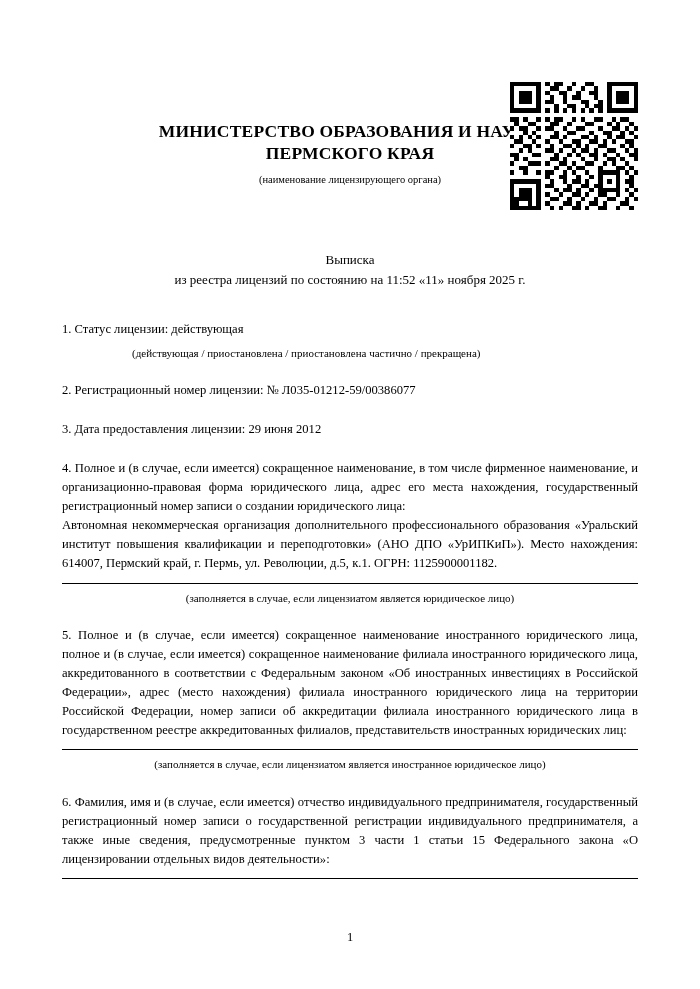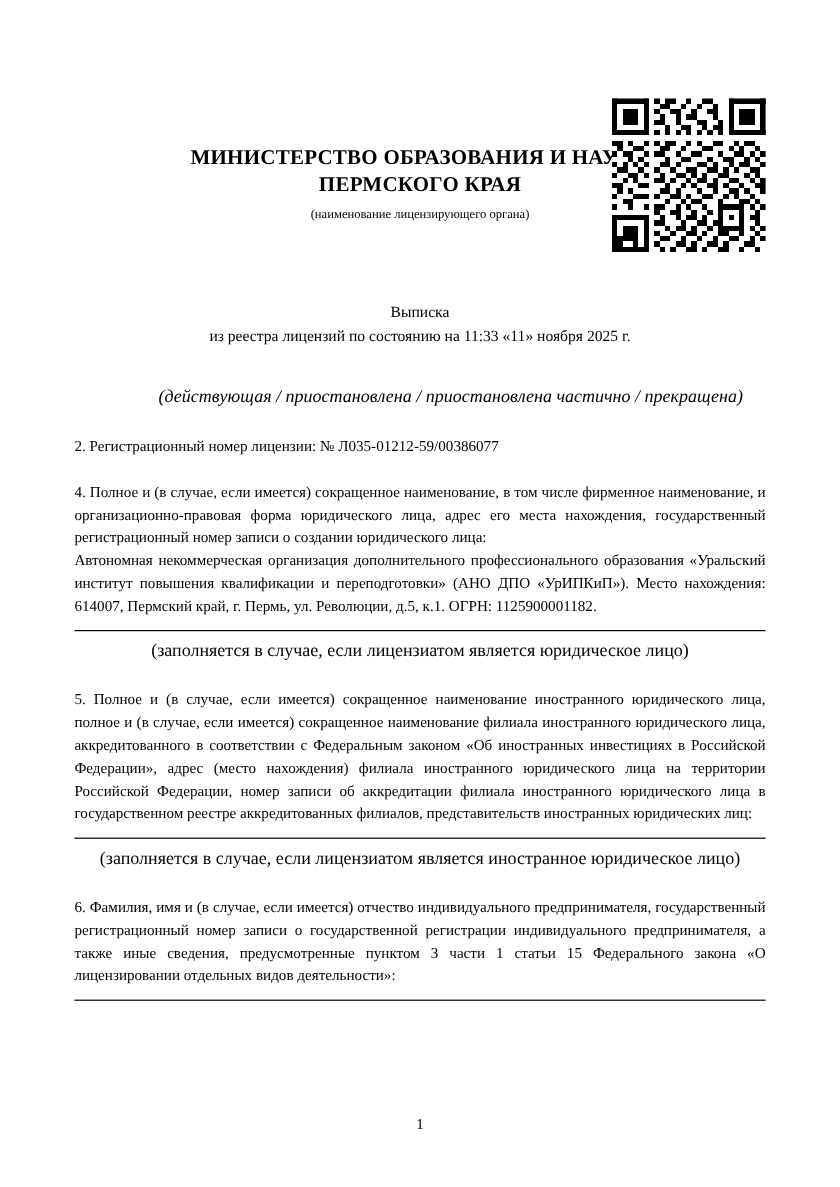--- a/index.html
+++ b/index.html
@@ -70,33 +70,32 @@
   .item {
     font-size: 12.6px;
     line-height: 1.5;
     text-align: justify;
     margin-bottom: 0;
   }
   .item + .item { margin-top: 20px; }
   .item p { margin: 0; }
   .item p.just { text-align: justify; text-justify: inter-word; }
   .note-indent {
-    font-size: 15px;
-    margin-top: 20px;
+    font-size: 11px;
+    margin-top: 6px;
     padding-left: 70px;
-    font-style: italic;
   }
   .rule {
     border: none;
     border-top: 1px solid #000;
     margin: 10px 0 0 0;
     height: 0;
   }
   .rule-note {
-    font-size: 15px;
+    font-size: 11px;
     text-align: center;
     margin-top: 6px;
   }
   .pagenum {
     position: absolute;
     bottom: 44px;
     left: 0;
     width: 700px;
     text-align: center;
     font-size: 12.5px;
@@ -352,33 +351,37 @@
     </svg>
   </div>
 
   <div class="header">
     <div class="header-title">МИНИСТЕРСТВО ОБРАЗОВАНИЯ И НАУКИ ПЕРМСКОГО КРАЯ</div>
     <div class="header-sub">(наименование лицензирующего органа)</div>
   </div>
 
   <div class="doc-title">
     <div>Выписка</div>
-    <div class="line2">из реестра лицензий по состоянию на 11:33 «11» ноября 2025 г.</div>
+    <div class="line2">из реестра лицензий по состоянию на 11:52 «11» ноября 2025 г.</div>
   </div>
 
   <div class="items">
 
     <div class="item">
+      <p>1. Статус лицензии: действующая</p>
       <div class="note-indent">(действующая / приостановлена / приостановлена частично / прекращена)</div>
     </div>
 
     <div class="item">
       <p>2. Регистрационный номер лицензии: № Л035-01212-59/00386077</p>
     </div>
 
+    <div class="item">
+      <p>3. Дата предоставления лицензии: 29 июня 2012</p>
+    </div>
 
     <div class="item">
       <p class="just">4. Полное и (в случае, если имеется) сокращенное наименование, в том числе фирменное наименование, и организационно-правовая форма юридического лица, адрес его места нахождения, государственный регистрационный номер записи о создании юридического лица:</p>
       <p class="just">Автономная некоммерческая организация дополнительного профессионального образования «Уральский институт повышения квалификации и переподготовки» (АНО ДПО «УрИПКиП»). Место нахождения: 614007, Пермский край, г. Пермь, ул. Революции, д.5, к.1. ОГРН: 1125900001182.</p>
       <hr class="rule">
       <div class="rule-note">(заполняется в случае, если лицензиатом является юридическое лицо)</div>
     </div>
 
     <div class="item">
       <p class="just">5. Полное и (в случае, если имеется) сокращенное наименование иностранного юридического лица, полное и (в случае, если имеется) сокращенное наименование филиала иностранного юридического лица, аккредитованного в соответствии с Федеральным законом «Об иностранных инвестициях в Российской Федерации», адрес (место нахождения) филиала иностранного юридического лица на территории Российской Федерации, номер записи об аккредитации филиала иностранного юридического лица в государственном реестре аккредитованных филиалов, представительств иностранных юридических лиц:</p>

